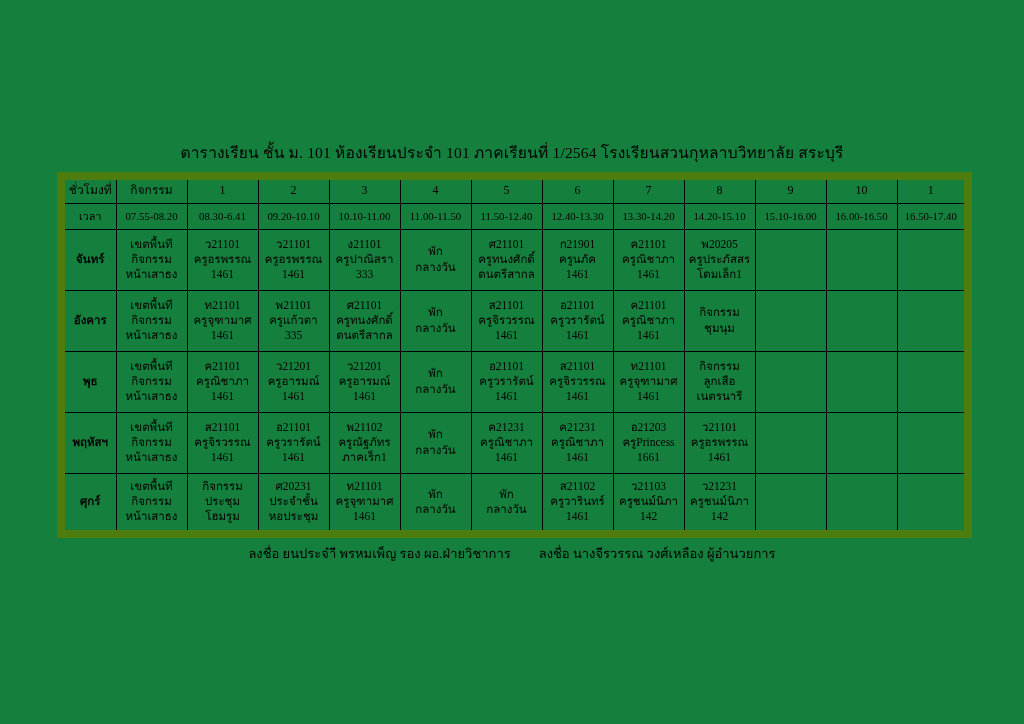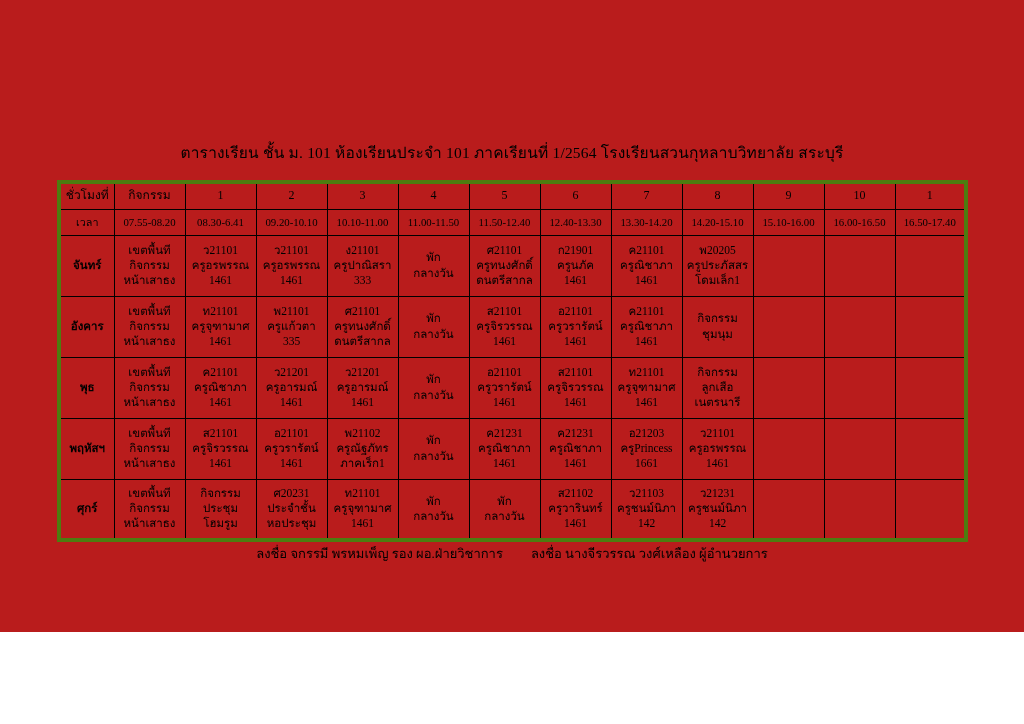--- a/index.html
+++ b/index.html
@@ -5,39 +5,39 @@
   * { margin: 0; padding: 0; box-sizing: border-box; }
   html, body {
     width: 1024px; height: 724px;
     background: #ffffff;
     font-family: "Liberation Serif", "DejaVu Serif", serif;
     color: #000000;
     overflow: hidden;
   }
   .page {
     position: relative;
-    width: 1024px; height: 632px;
-    background: #b91c1c;
+    width: 1024px; height: 724px;
+    background: #15803d;
     font-family: Liberation Serif, serif;
   }
   .doc-title {
     position: absolute;
     top: 140px; left: 0; right: 0;
     text-align: center;
     font-size: 15.5px;
     letter-spacing: 0.2px;
     white-space: nowrap;
   }
   table.timetable {
     position: absolute;
-    top: 180px; left: 57px;
+    top: 172px; left: 57px;
     width: 909px;
     border-collapse: collapse;
     table-layout: fixed;
-    border: 4px solid #4d7c0f;
+    border: 8px solid #4d7c0f;
   }
   table.timetable td {
     border: 1px solid #000;
     text-align: center;
     vertical-align: middle;
     font-size: 11.5px;
     line-height: 1.32;
     white-space: pre-line;
     overflow: hidden;
     padding: 1px;
@@ -274,17 +274,17 @@
 ครูชนม์นิภา
 142</td>
         <td></td>
         <td></td>
         <td></td>
       </tr>
     </tbody>
   </table>
 
   <div class="signatures">
-    <span>ลงชื่อ จกรรมี  พรหมเพ็ญ  รอง ผอ.ฝ่ายวิชาการ</span>
+    <span>ลงชื่อ ยนประจำี  พรหมเพ็ญ  รอง ผอ.ฝ่ายวิชาการ</span>
     <span>ลงชื่อ นางจีรวรรณ  วงศ์เหลือง ผู้อำนวยการ</span>
   </div>
 
 </div>
 
 </body></html>

